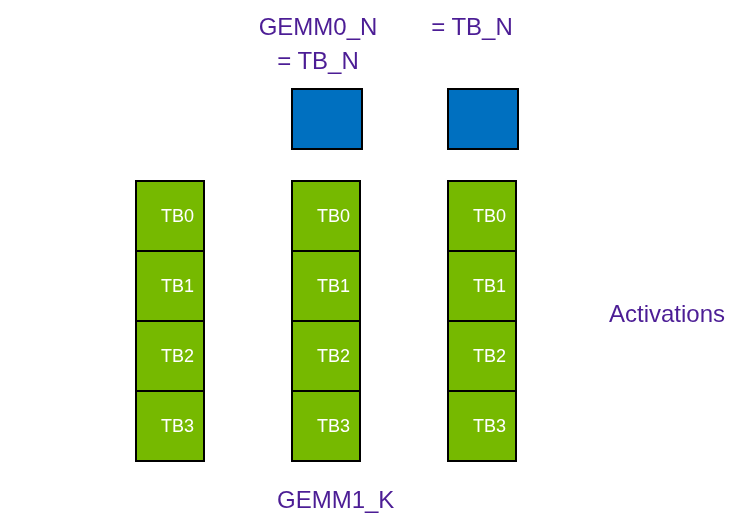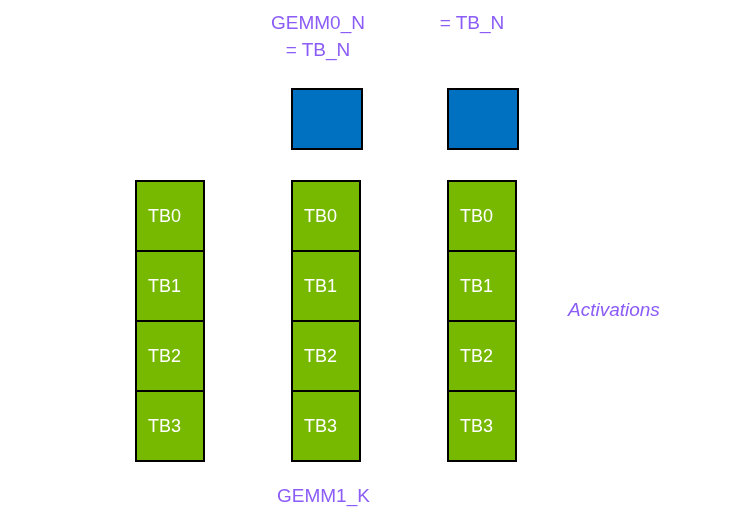--- a/index.html
+++ b/index.html
@@ -13,43 +13,43 @@
     font-family: "Liberation Sans", sans-serif;
     position: relative;
     overflow: hidden;
   }
   .canvas {
     position: absolute;
     inset: 0;
   }
   .label {
     position: absolute;
-    color: #8b5cf6;
-    font-size: 19px;
+    color: #4c1d95;
+    font-size: 24px;
     line-height: 1.4;
     white-space: nowrap;
   }
   .top-label {
     text-align: center;
     white-space: normal;
   }
   .col {
     position: absolute;
     width: 70px;
     display: flex;
     flex-direction: column;
   }
   .cell {
     box-sizing: border-box;
     height: 72px;
     border: 2px solid #000000;
     color: #ffffff;
     display: flex;
     align-items: center;
-    padding-left: 11px;
+    padding-left: 24px;
     font-size: 18px;
   }
   .cell + .cell {
     margin-top: -2px;
   }
   .wblock {
     position: absolute;
     width: 72px;
     height: 62px;
     box-sizing: border-box;
@@ -84,17 +84,17 @@
     <div class="cell" style="background-color: rgb(118, 185, 0);">TB2</div>
     <div class="cell" style="background-color: rgb(118, 185, 0);">TB3</div>
   </div>
   <div class="col" style="left:447px; top:180px;">
     <div class="cell" style="background-color: rgb(118, 185, 0);">TB0</div>
     <div class="cell" style="background-color: rgb(118, 185, 0);">TB1</div>
     <div class="cell" style="background-color: rgb(118, 185, 0);">TB2</div>
     <div class="cell" style="background-color: rgb(118, 185, 0);">TB3</div>
   </div>
 
-  <div class="label" style="left:568px; top:297px;font-style:italic;">Activations</div>
+  <div class="label" style="left:609px; top:297px;">Activations</div>
 
   <div class="label" style="left:277px; top:483px;">GEMM1_K</div>
 
 </div>
 
 </body></html>

